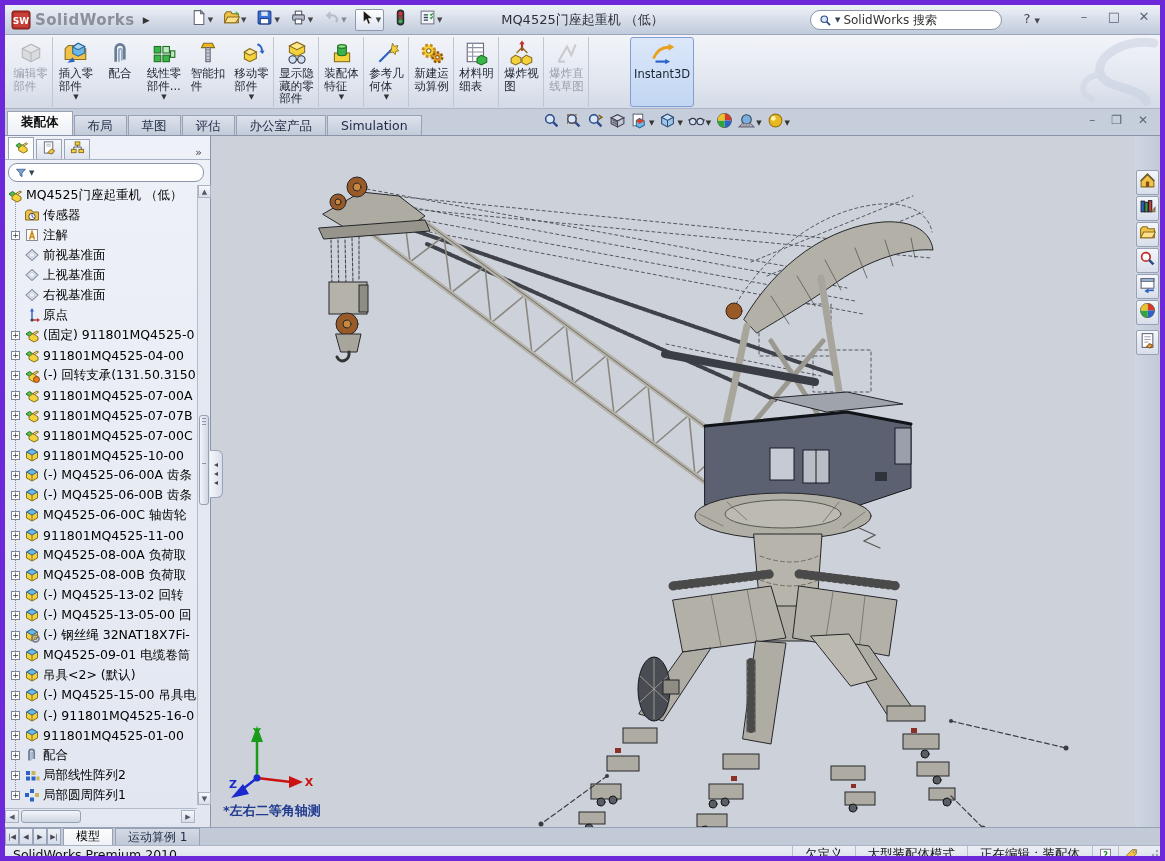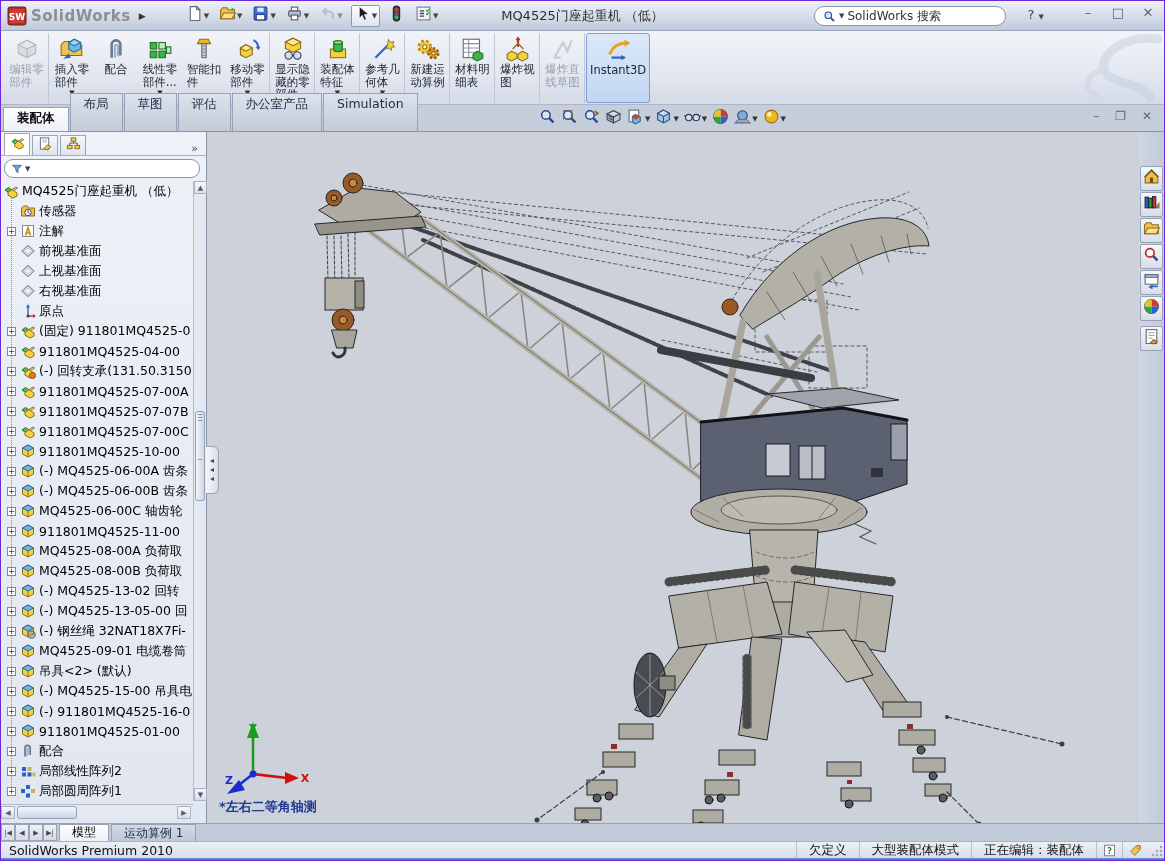--- a/index.html
+++ b/index.html
@@ -1,17 +1,17 @@
 <!DOCTYPE html>
 <html><head>
 <meta charset="utf-8">
 <style>
   html,body{margin:0;padding:0;background:#9aa7bd;}
   *{box-sizing:border-box;font-family:"DejaVu Sans","Liberation Sans",sans-serif;}
-  #win{position:relative;width:1165px;height:861px;background:#c6cedb;border:1px solid #6d28d9;overflow:hidden;}
+  #win{position:relative;width:1165px;height:861px;background:#c6cedb;border:5px solid #6d28d9;overflow:hidden;}
 
   
   #titlebar{position:absolute;left:0;top:0;width:100%;height:30px;
     background:linear-gradient(#eef2f8,#d5dce8 55%,#c0cada);border-bottom:1px solid #9aa6bc;
     display:flex;align-items:center;}
   #applogo{display:flex;align-items:center;gap:4px;padding:0 6px;}
   #applogo .swcube{width:20px;height:20px;}
   #applogo .swname{font-size:15px;font-weight:bold;color:#8a8f99;letter-spacing:.5px;}
   #menu-arrow{color:#333;font-size:9px;margin:0 6px 0 2px;}
   .qbtn{display:flex;align-items:center;height:22px;padding:0 2px;border-radius:2px;}
@@ -36,27 +36,27 @@
     display:flex;align-items:stretch;padding:2px 2px 1px 4px;}
   .rbtn{display:flex;flex-direction:column;align-items:center;justify-content:flex-start;
     min-width:44px;padding:3px 3px 0;position:relative;}
   .rbtn.sep{border-right:1px solid #bfc6d4;margin-right:1px;}
   .rbtn .ric{width:26px;height:26px;margin-bottom:1px;}
   .rbtn .ric svg{width:26px;height:26px;}
   .rbtn .rlab{font-size:11.5px;line-height:12.5px;text-align:left;color:#1c2430;white-space:nowrap;}
   .rbtn .caret{font-size:7px;color:#333;margin-top:1px;}
   .rbtn.disabled .rlab{color:#9aa2ae;}
   .rbtn.disabled .ric{opacity:.45;filter:grayscale(1);}
-  .rbtn.pressed{background:linear-gradient(#dce8fa,#c2d6f2);border:1px solid #7f9fd4;border-radius:3px;}
+  .rbtn.pressed{background:linear-gradient(#dce8fa,#c2d6f2);border:1px solid #7f9fd4;border-radius:3px;margin-left:40px;}
   #watermark{position:absolute;right:2px;top:30px;width:120px;height:74px;pointer-events:none;opacity:.5;}
 
   
   #tabrow{position:absolute;left:0;top:104px;width:100%;height:27px;background:#c6cedb;border-bottom:1px solid #8a94a8;}
   #cmdtabs{position:absolute;left:2px;bottom:0;display:flex;align-items:flex-end;}
-  .ctab{height:38px;padding:2px 13px 0;font-size:12.5px;color:#1e2a44;background:linear-gradient(#dde2ec,#c3cbd9);
+  .ctab{height:20px;padding:2px 13px 0;font-size:12.5px;color:#1e2a44;background:linear-gradient(#dde2ec,#c3cbd9);
     border:1px solid #98a2b6;border-bottom:none;margin-right:1px;white-space:nowrap;}
   .ctab.active{background:linear-gradient(#fdfdfe,#edf0f6);height:24px;font-weight:bold;color:#111;}
   #headsup{position:absolute;left:538px;top:3px;display:flex;align-items:center;gap:5px;}
   .hbtn{display:flex;align-items:center;}
   .hbtn svg{width:17px;height:17px;}
   .hbtn .caret{font-size:7px;color:#333;margin-left:1px;}
   #docwin-controls{position:absolute;right:12px;top:4px;display:flex;gap:16px;color:#5a6578;font-size:12px;}
 
   
   #main{position:absolute;left:0;top:131px;width:100%;height:691px;}

